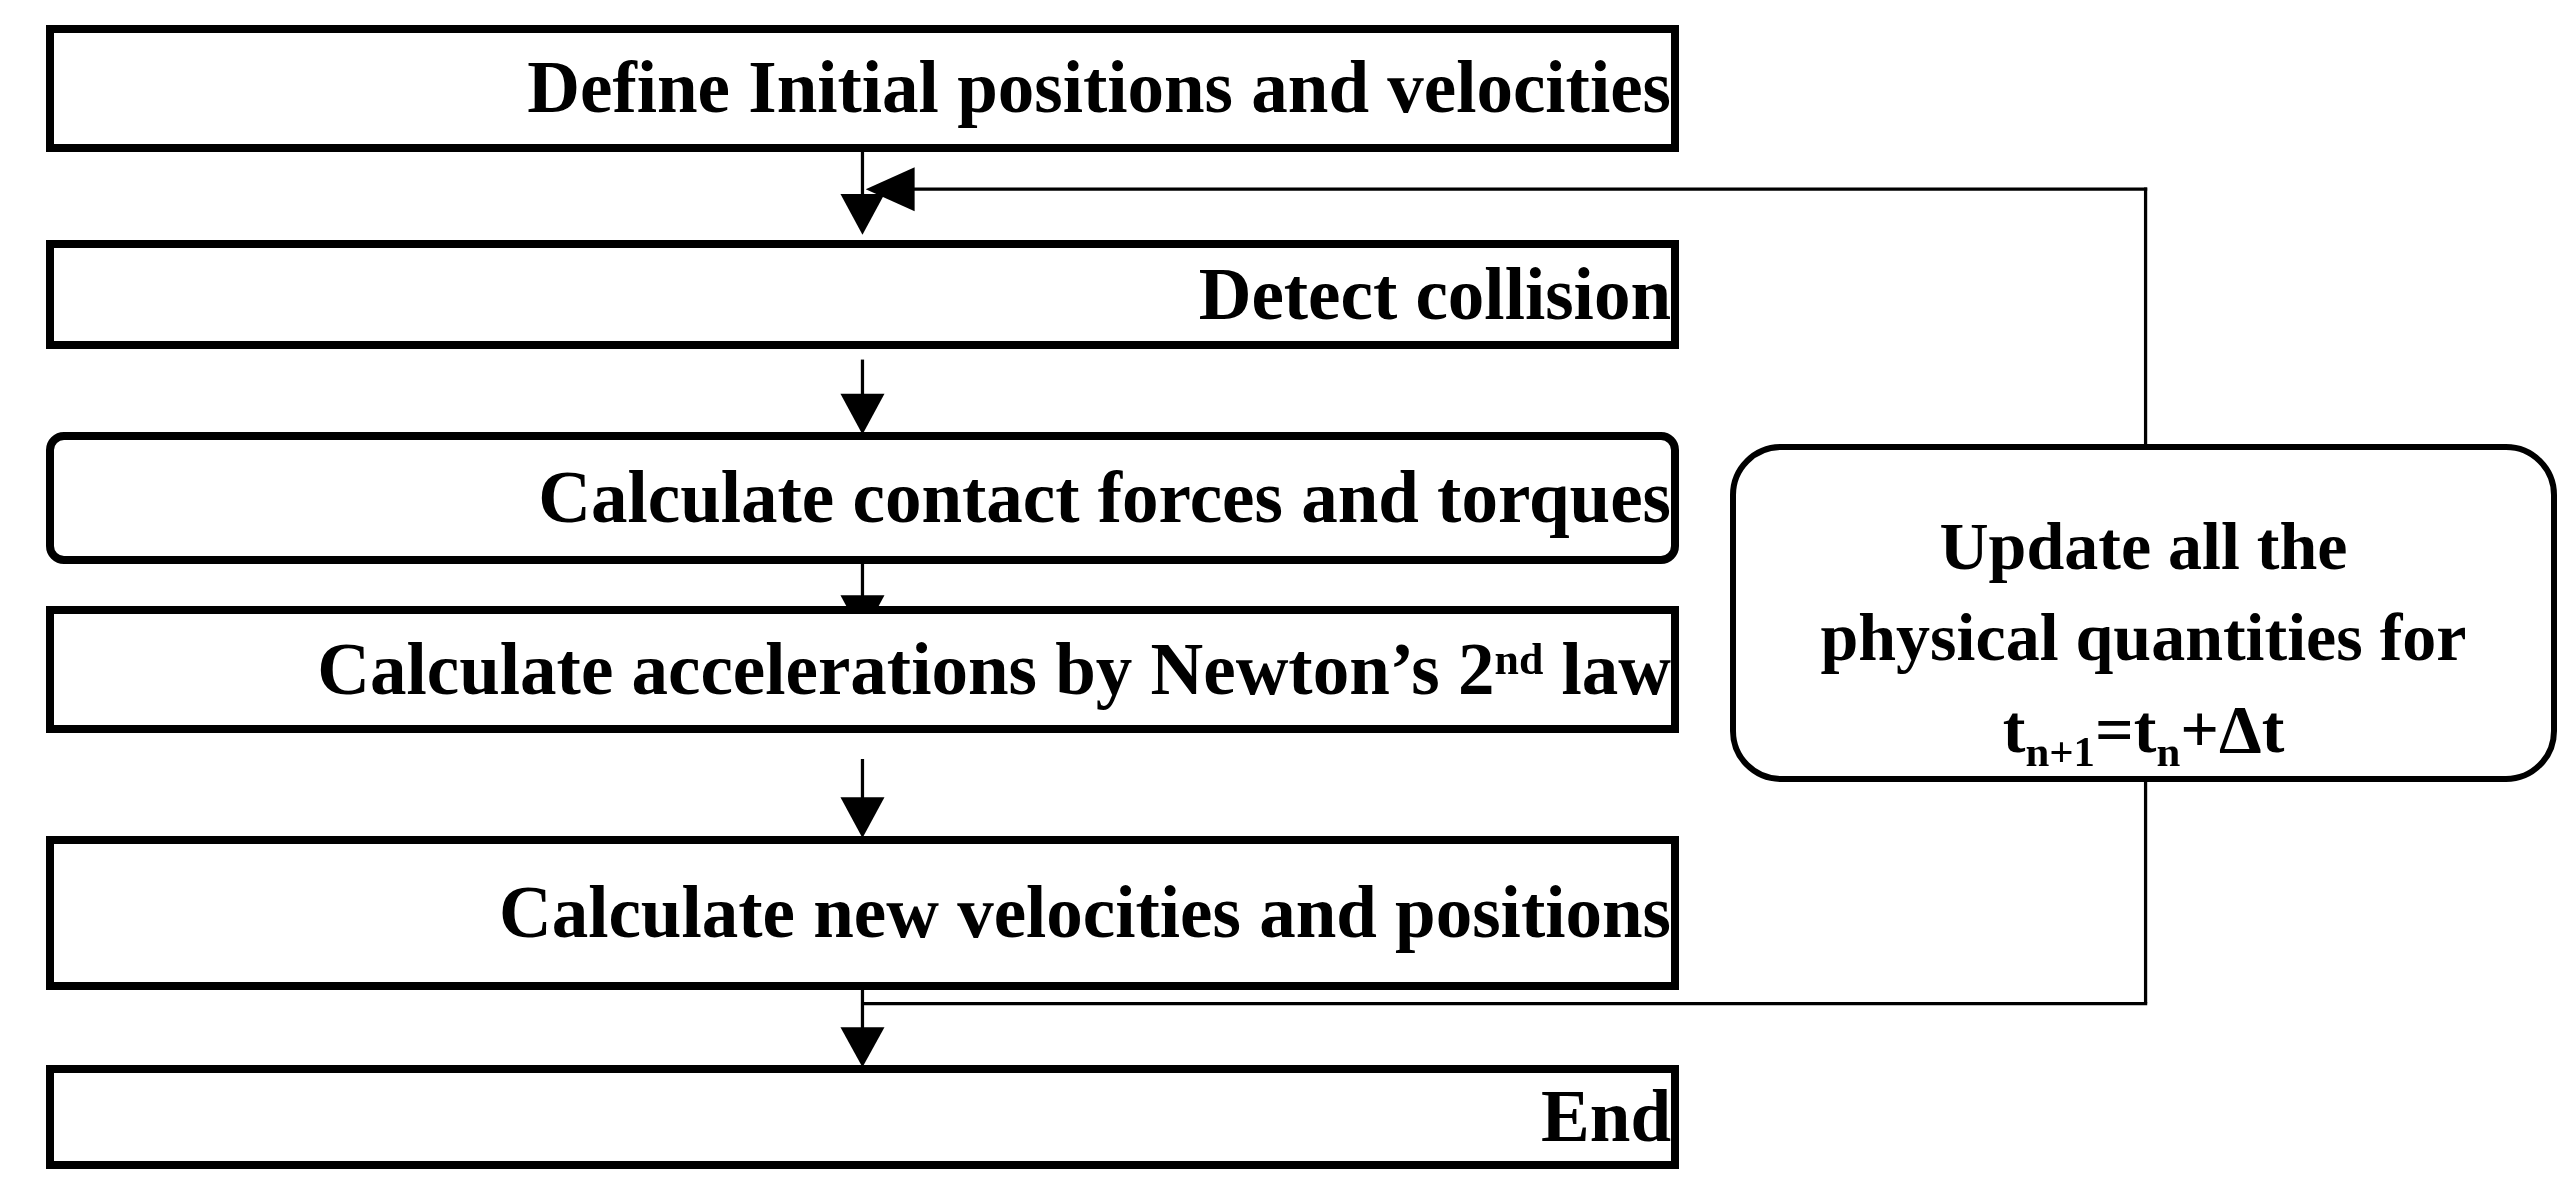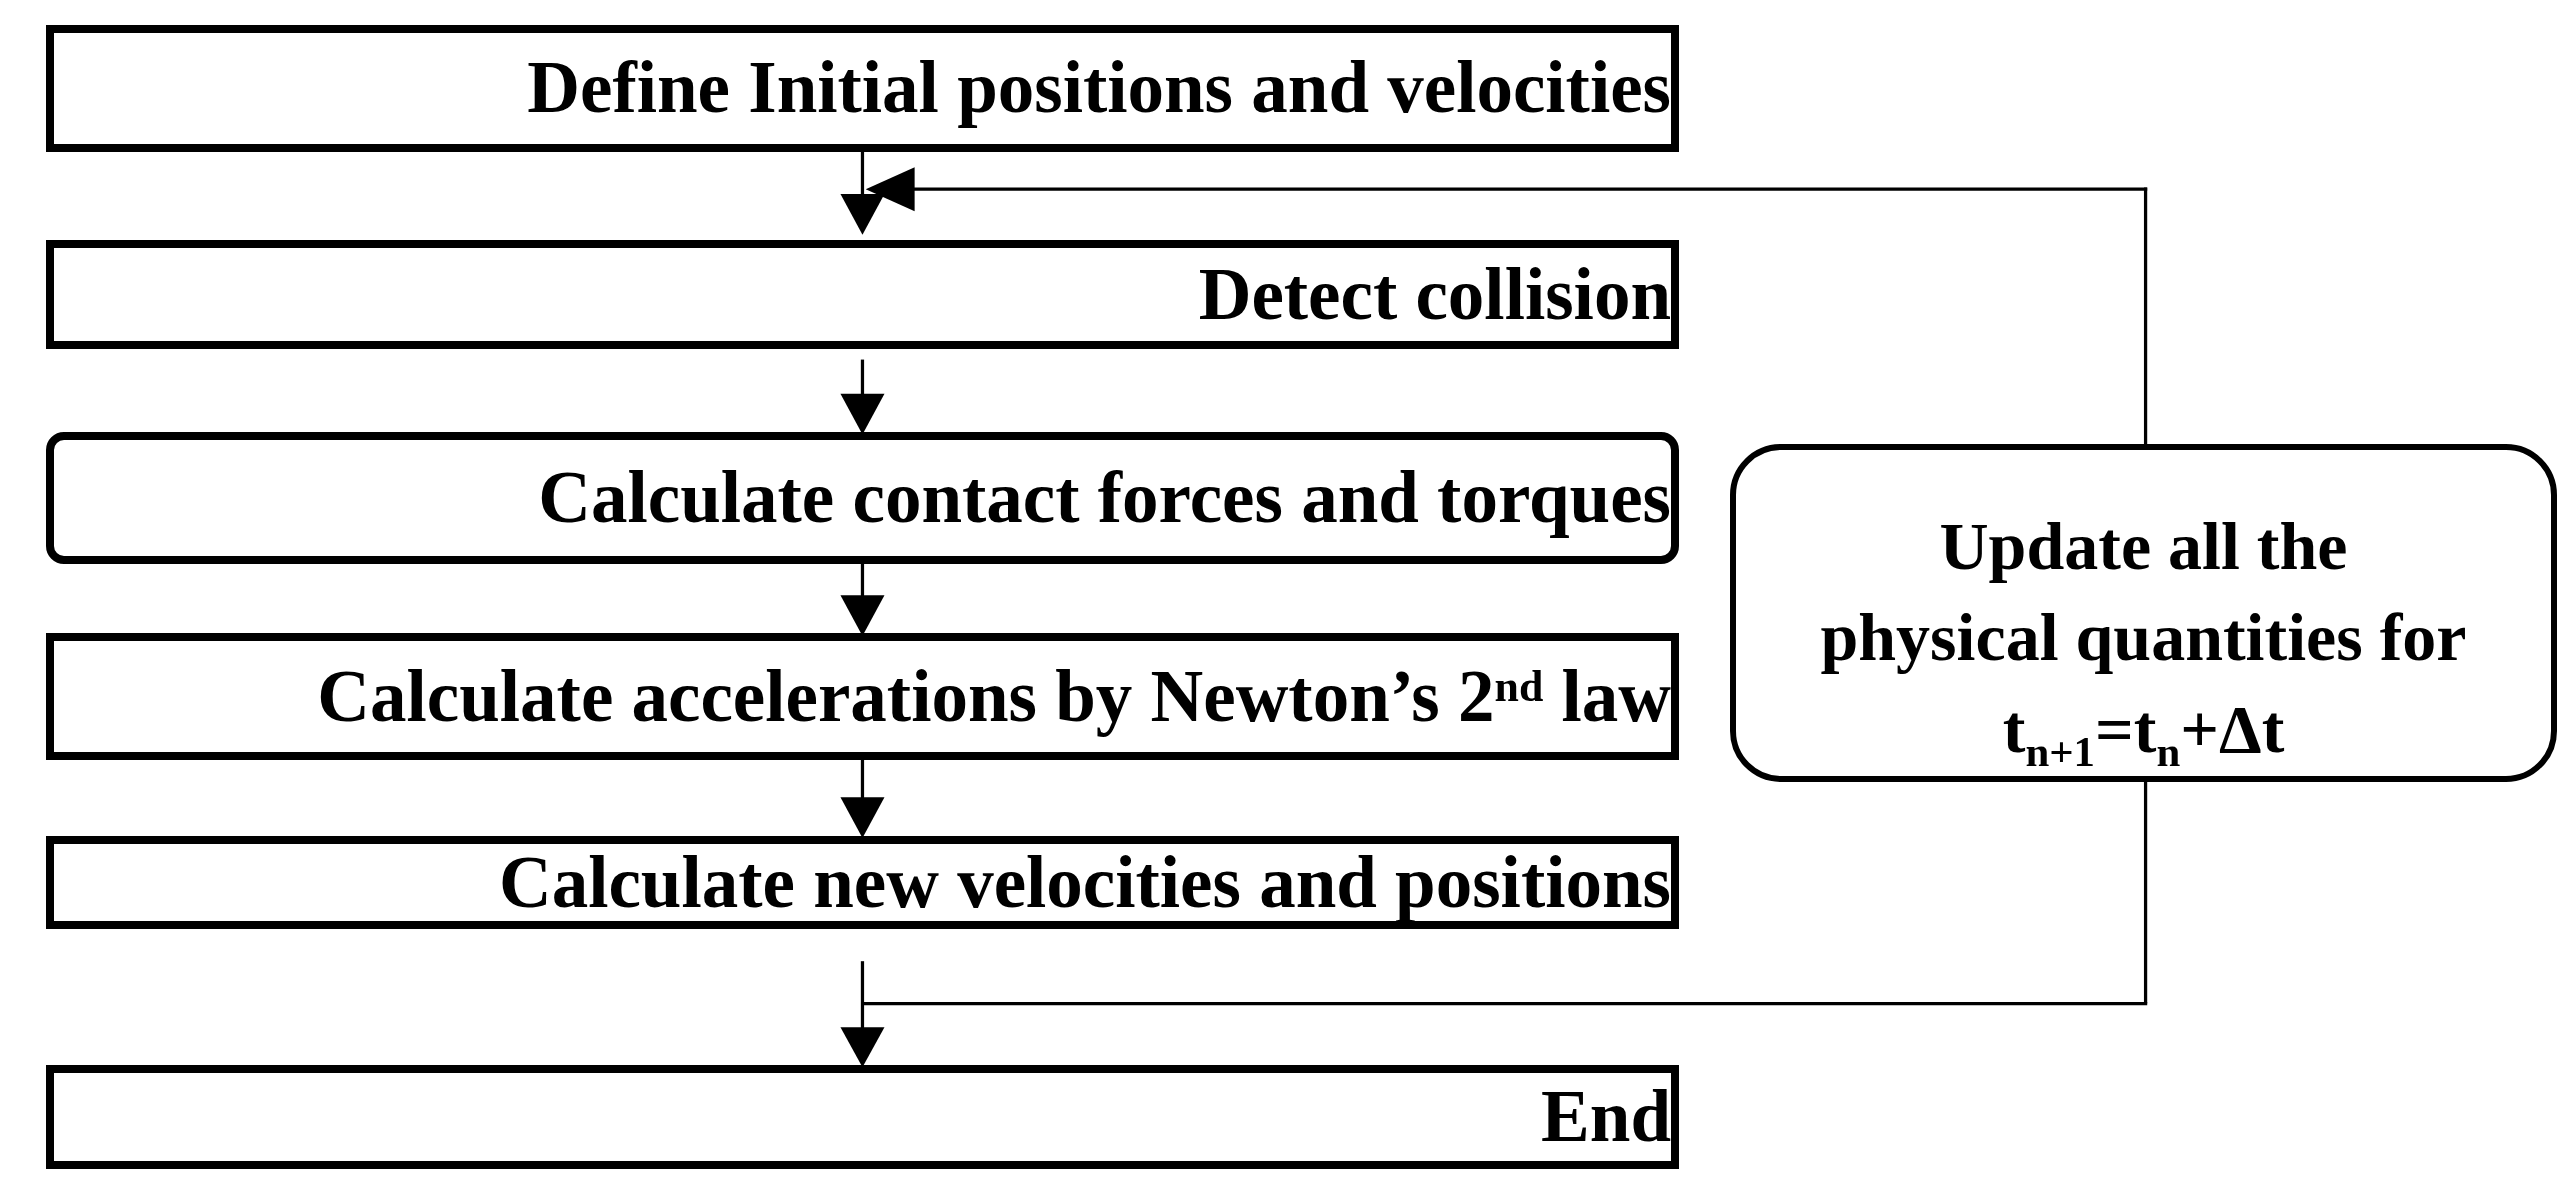--- a/index.html
+++ b/index.html
@@ -29,22 +29,22 @@
     display: flex;
     align-items: center;
     justify-content: flex-end;
     font-size: 73px;
     z-index: 2;
     white-space: nowrap;
   }
   .fbox-1 { top: 24.5px;   height: 127px; }
   .fbox-2 { top: 240px;  height: 109px; }
   .fbox-3 { top: 432px;  height: 132px; border-radius: 18px; }
-  .fbox-4 { top: 633px;  height: 127px; padding-left: 8px; }
-  .fbox-5 { top: 836px; height: 93px; }
+  .fbox-4 { top: 606px;  height: 127px; padding-left: 8px; }
+  .fbox-5 { top: 836px; height: 154px; }
   .fbox-6 { top: 1065px; height: 104px; }
   .sup {
     font-size: 0.6em;
     position: relative;
     top: -0.45em;
   }
   .update-box {
     position: absolute;
     left: 1730px;
     top: 444px;

